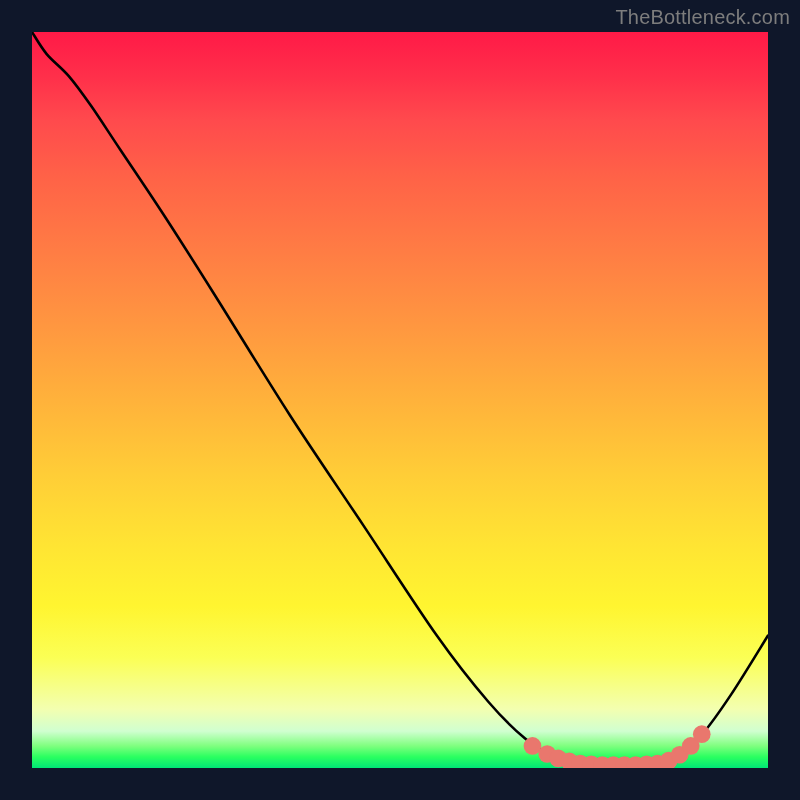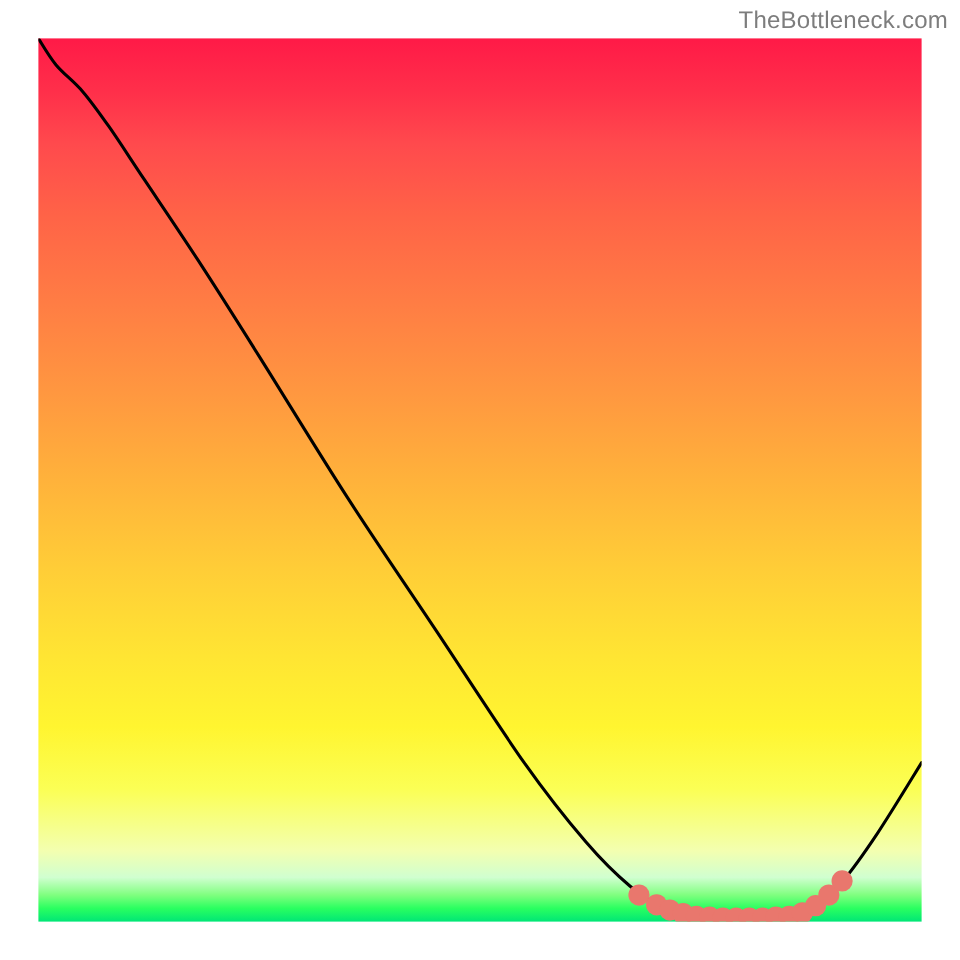--- a/index.html
+++ b/index.html
@@ -8,21 +8,21 @@
     width: 800px;
     height: 800px;
     background: #000;
     overflow: hidden;
     font-family: Arial, Helvetica, sans-serif;
   }
   .stage {
     position: relative;
     width: 800px;
     height: 800px;
-    background: #ffffff;
+    background: #0f172a;
   }
   .plot {
     position: absolute;
     left: 32px;
     top: 32px;
     width: 736px;
     height: 736px;
     
     background: linear-gradient(
       to bottom,

